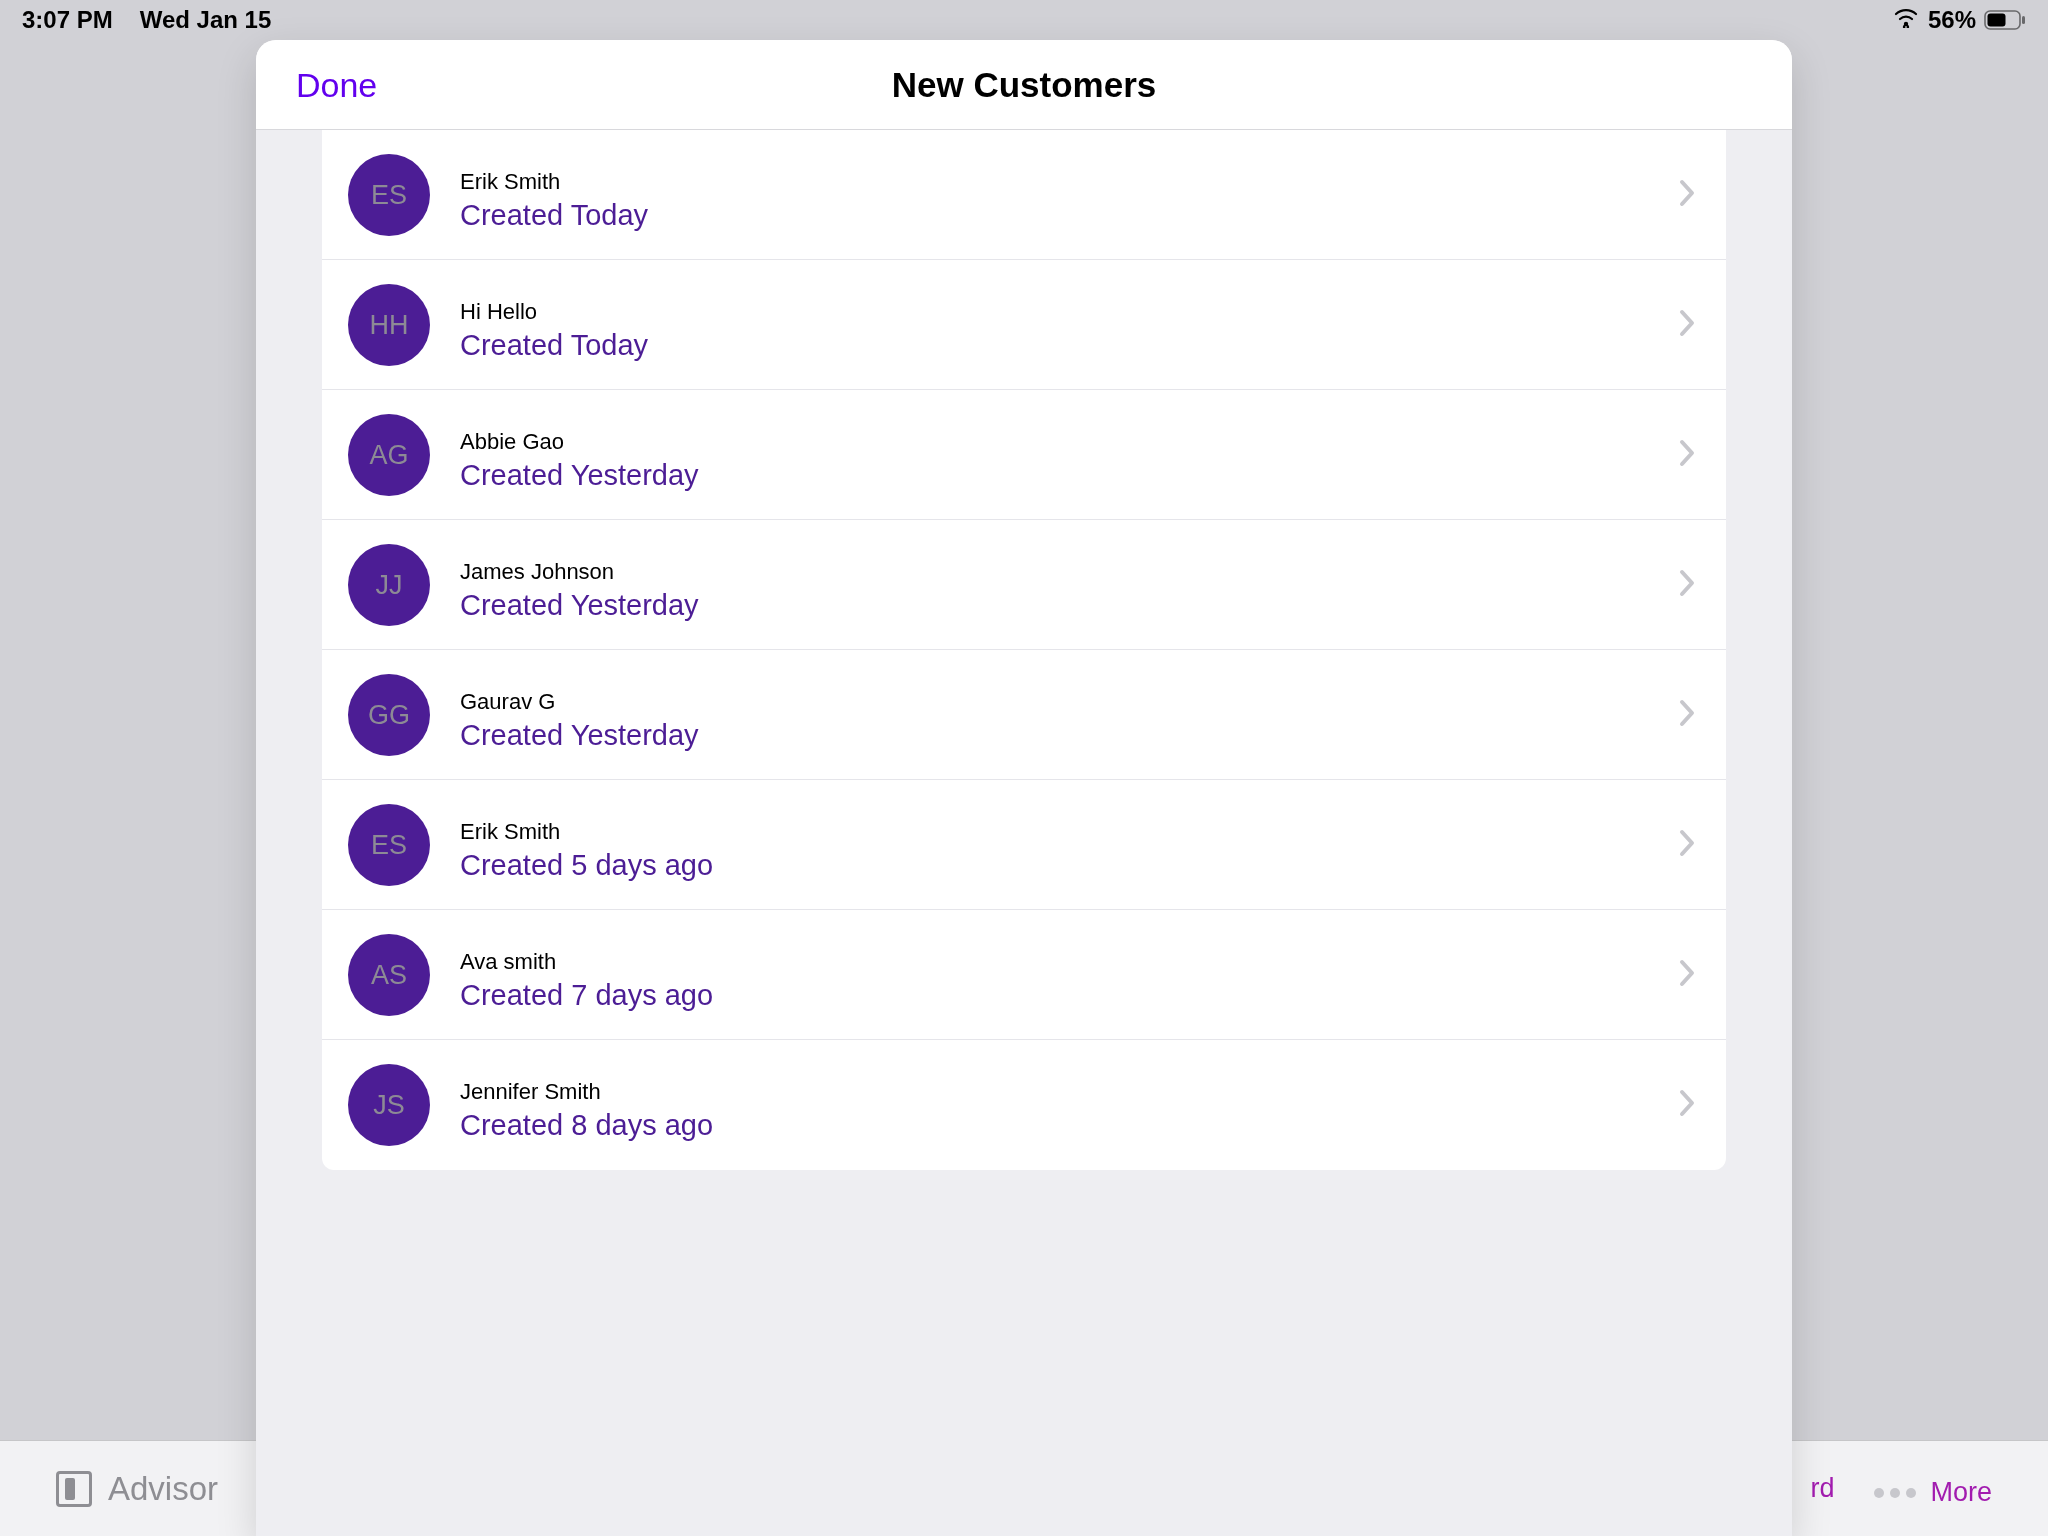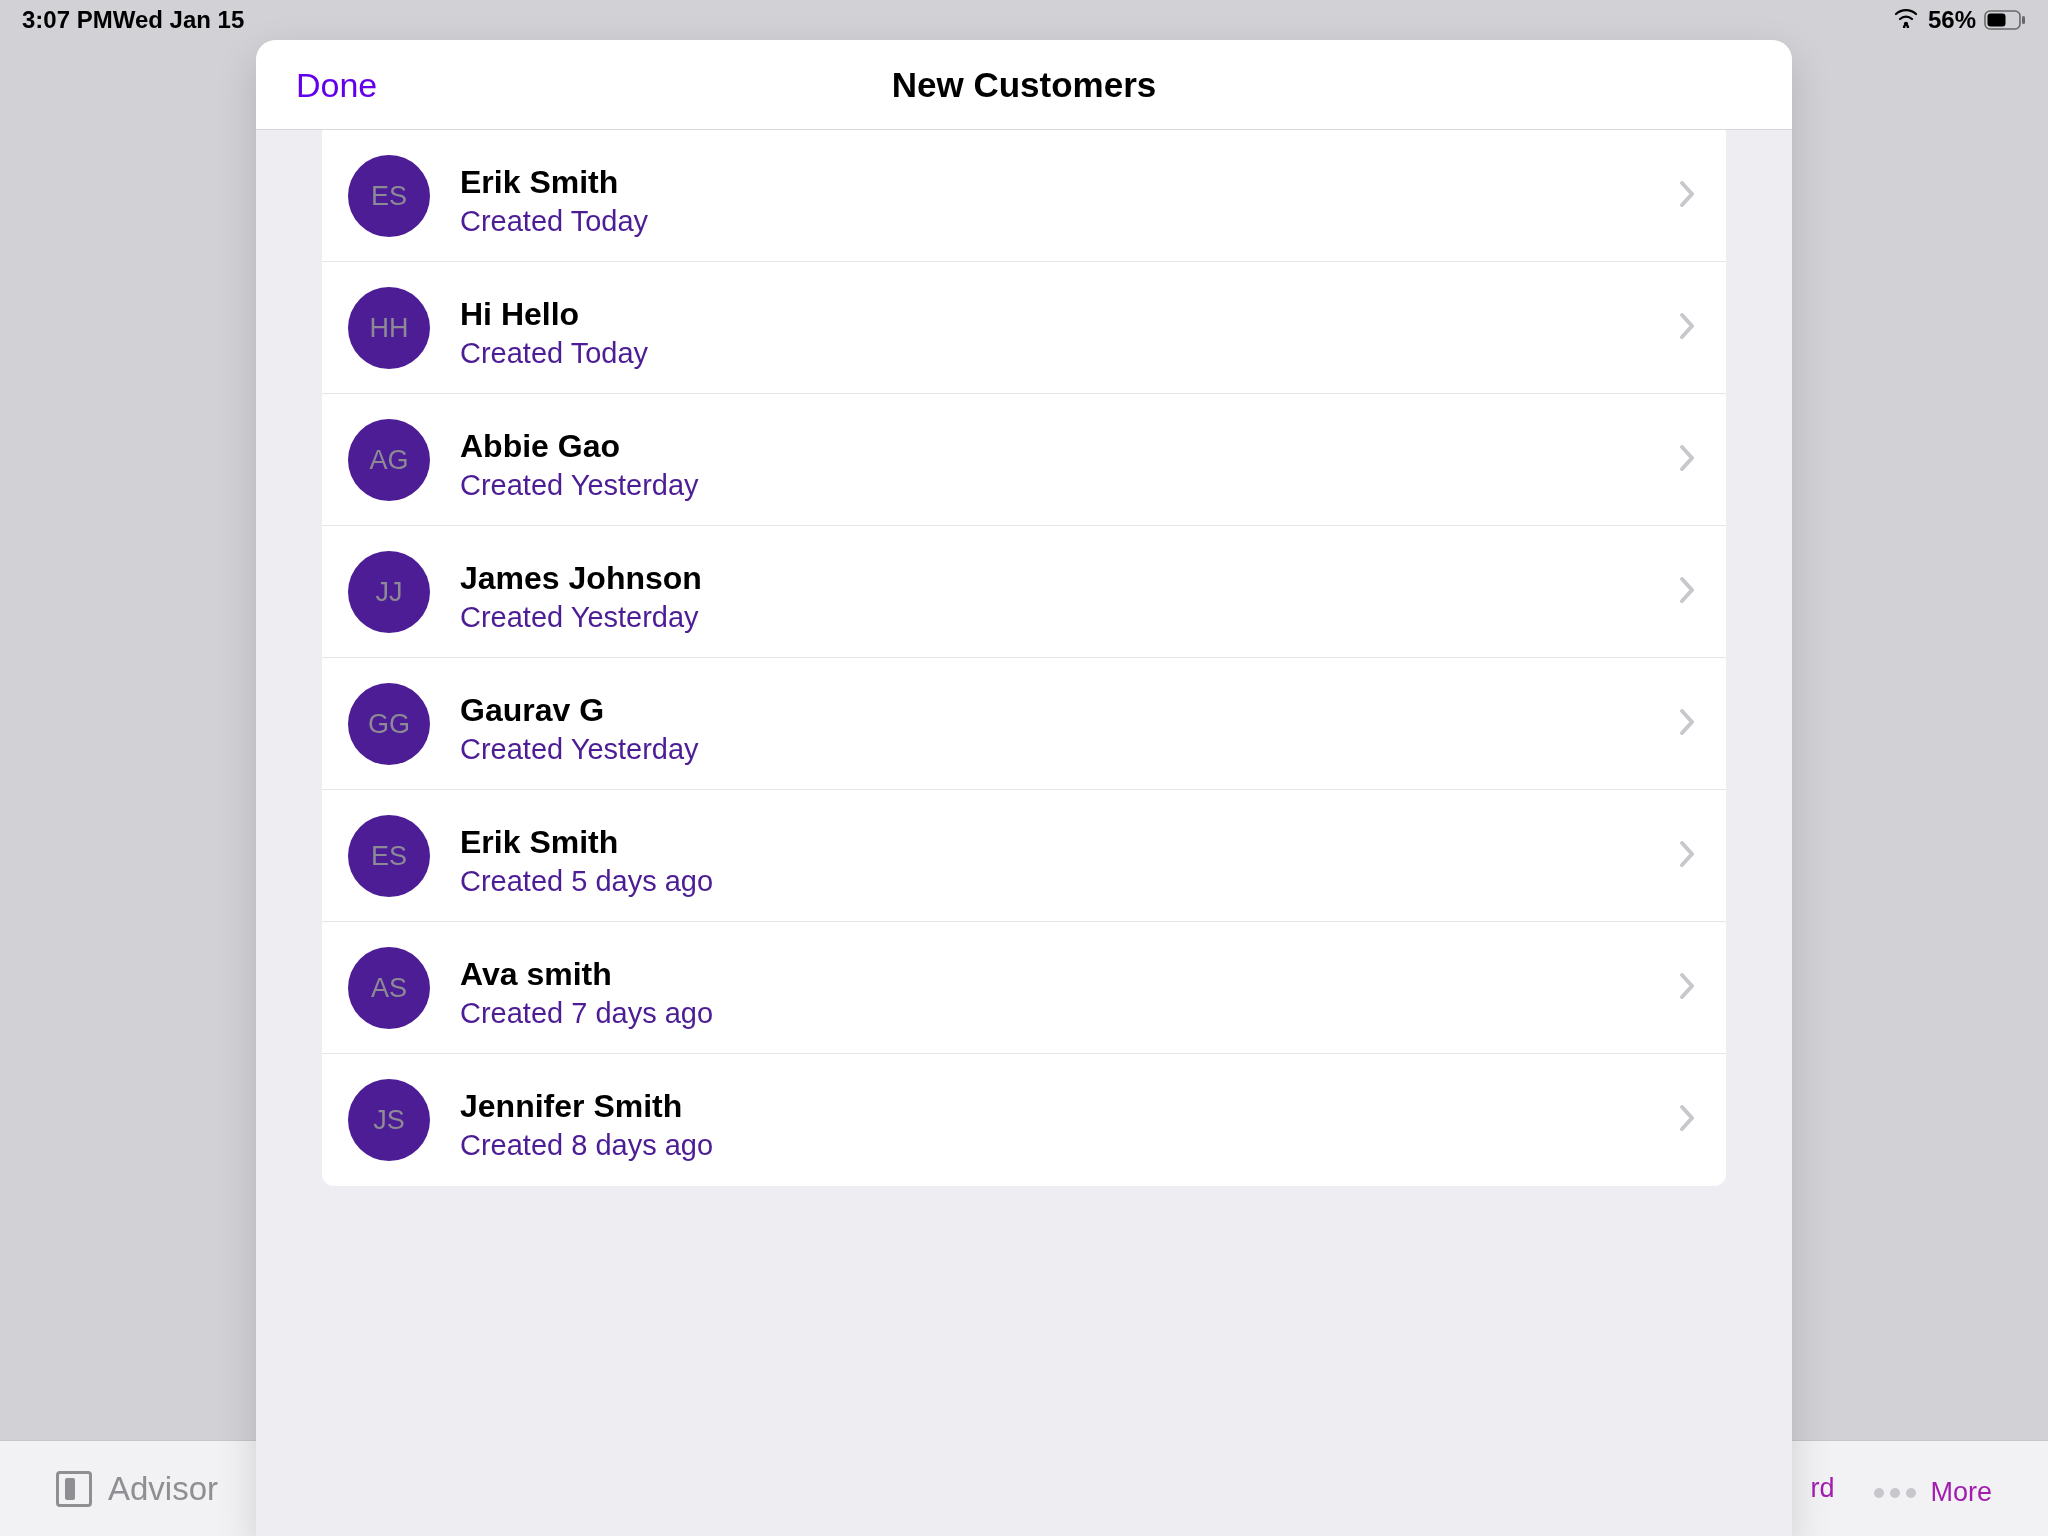--- a/index.html
+++ b/index.html
@@ -25,21 +25,21 @@
       display: flex;
       align-items: center;
       justify-content: space-between;
       padding: 0 22px;
       font-size: 24px;
       font-weight: 600;
       color: #000;
     }
     .status-left {
       display: flex;
-      gap: 0;
+      gap: 27px;
       align-items: flex-start;
     }
     .status-right {
       display: flex;
       align-items: center;
       gap: 8px;
     }
     .wifi-icon {
       display: inline-block;
     }
@@ -176,23 +176,23 @@
       justify-content: center;
       font-size: 27px;
       font-weight: 400;
       margin-right: 30px;
       flex-shrink: 0;
     }
     .customer-info {
       flex: 1;
     }
     .customer-name {
-      font-size: 32px;
+      font-size: 22px;
       color: #000;
-      font-weight: 700;
+      font-weight: 400;
       margin-bottom: 4px;
       margin-top: 10px;
     }
     .customer-created {
       font-size: 29px;
       color: #4c1d95;
       font-weight: 400;
     }
     .chevron {
       color: #c7c7cc;

